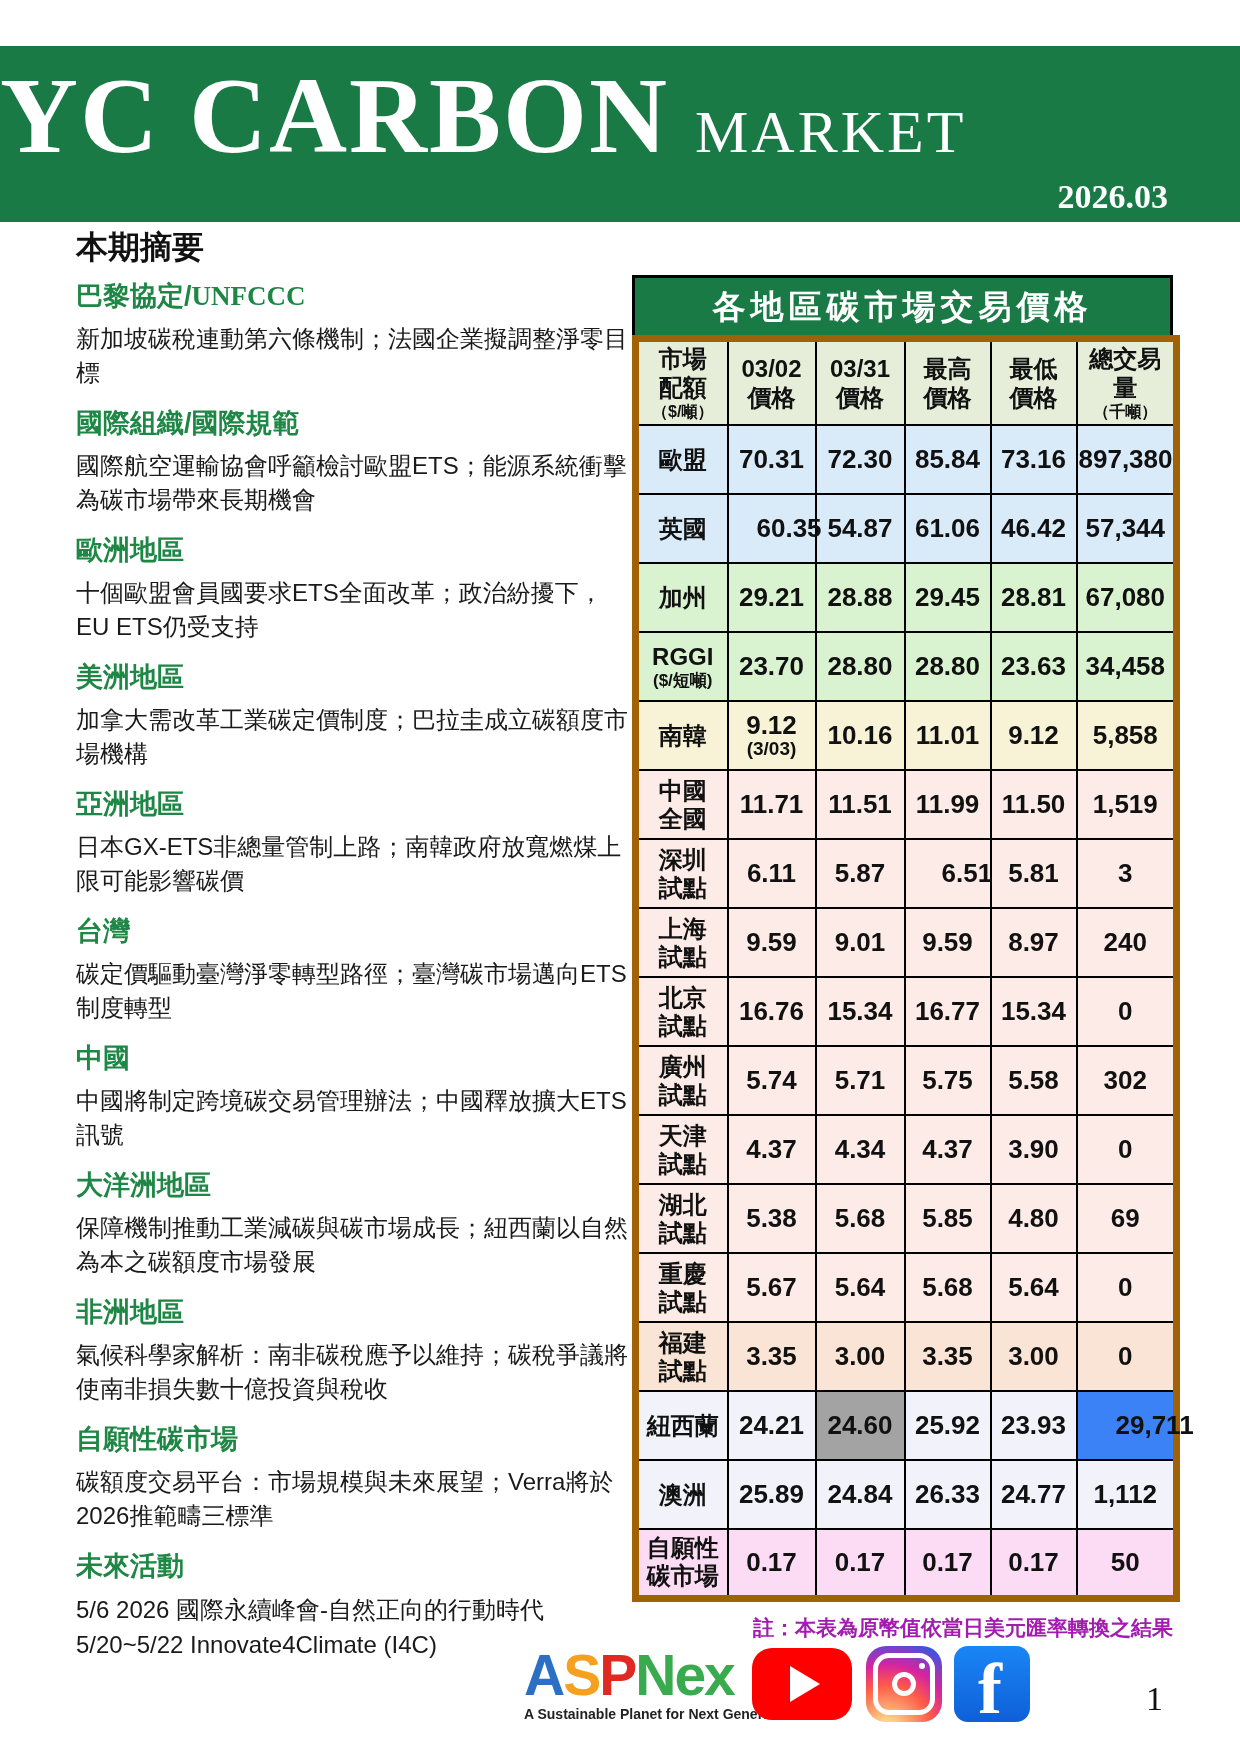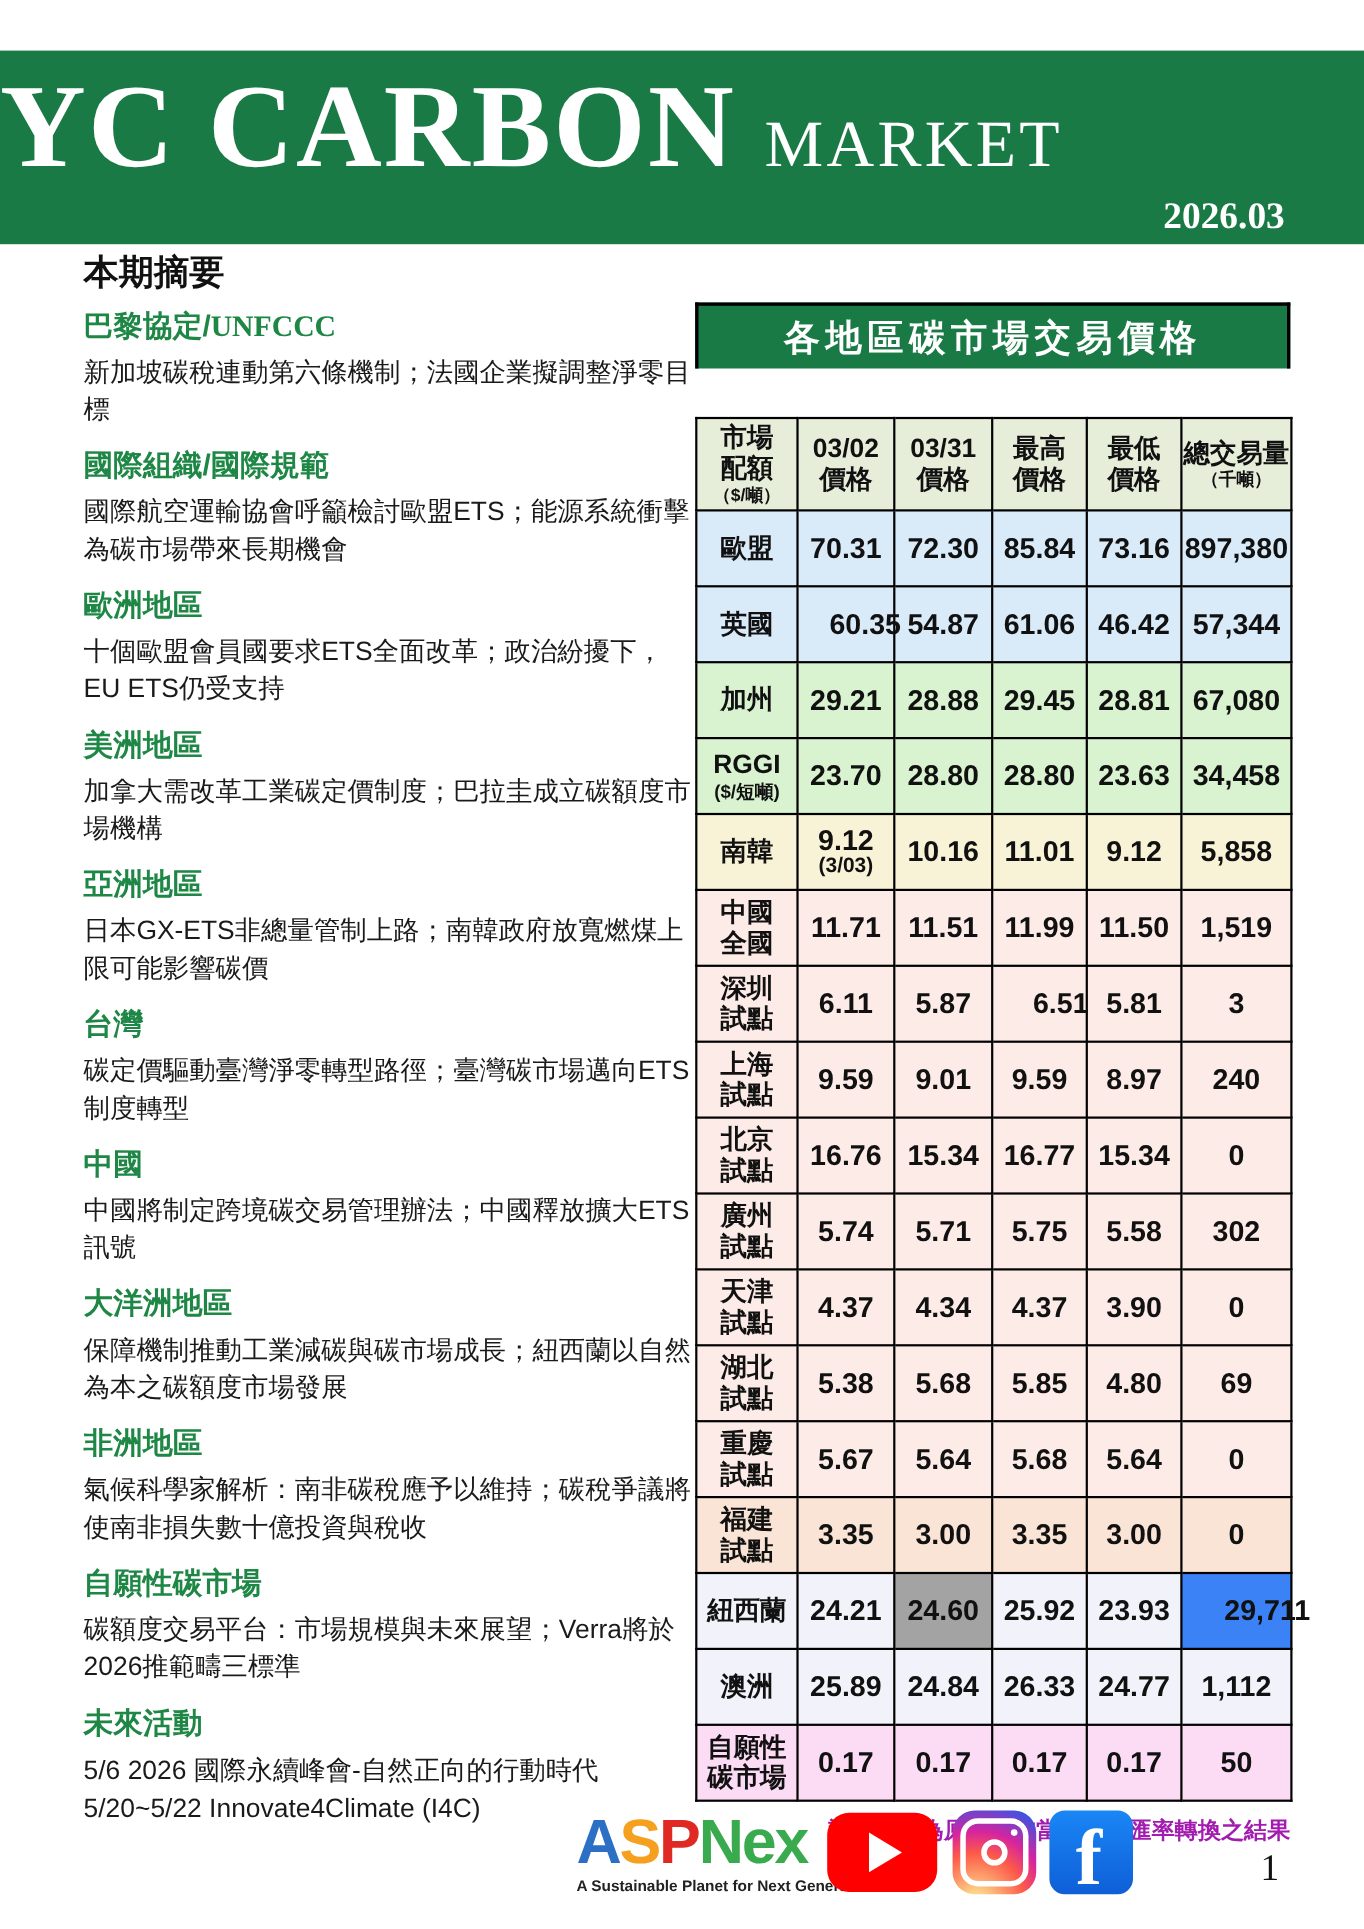--- a/index.html
+++ b/index.html
@@ -21,21 +21,21 @@
   .sec{margin:0 0 15px 0;}
   .sec-title{font-size:27px;font-weight:bold;color:#1e8745;line-height:37px;margin:0 0 7px 0;}
   .sec-title .latin-serif{font-family:"Liberation Serif","DejaVu Serif",serif;}
   .sec-body{font-size:24px;line-height:34px;color:#1a1a1a;white-space:pre-line;margin:0;}
   .sec-body.multiline{line-height:35px;}
 
   
   .market-table{position:absolute;left:632px;top:275px;width:541px;}
   .table-title{background:#1a7a45;color:#fff;border:3px solid #000;border-bottom:none;
                height:57px;line-height:57px;text-align:center;font-size:33px;font-weight:bold;letter-spacing:5px;}
-  table.prices{border-collapse:collapse;table-layout:fixed;width:541px;border:1px solid #a16207;margin-top:44px;}
+  table.prices{border-collapse:collapse;table-layout:fixed;width:541px;border:7px solid #a16207;}
   table.prices th,table.prices td{border:2px solid #000;text-align:center;vertical-align:middle;padding:2px 1px;}
   tr.head{height:84px;}
   tr.head th{background:#e6eeda;font-size:24px;font-weight:bold;line-height:29px;white-space:pre-line;}
   tr.head .sub{display:block;font-size:16px;line-height:20px;font-weight:bold;}
   tr.datarow{height:69px;}
   td.mkt{font-size:24px;font-weight:bold;line-height:28px;white-space:pre-line;}
   td.mkt .sub{display:block;font-size:17px;line-height:19px;font-weight:bold;}
   td.val{font-size:26px;font-weight:bold;}
   td.val .sub{display:block;font-size:19px;line-height:20px;font-weight:bold;}
   td.val .mainv{display:block;line-height:27px;}

